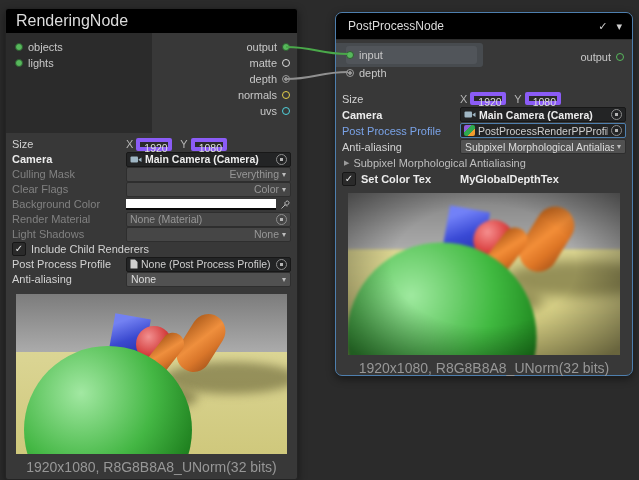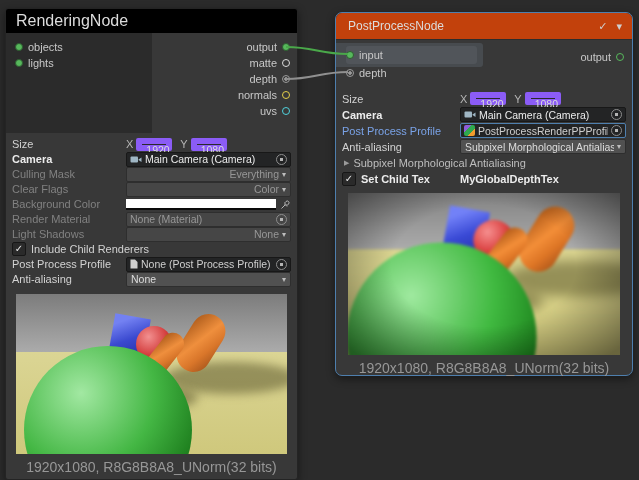--- a/index.html
+++ b/index.html
@@ -6,21 +6,21 @@
   body{width:639px;height:480px;overflow:hidden;font-family:"Liberation Sans",sans-serif;font-size:11px;color:#d2d2d2;}
   .canvas{position:relative;width:639px;height:480px;background:#2b2b2b;}
 
   .wires{position:absolute;left:0;top:0;z-index:10;pointer-events:none;}
 
   .node{position:absolute;background:#383838;box-shadow:0 3px 8px rgba(0,0,0,.45);z-index:2;}
   #rendering-node{left:5px;top:8px;width:291px;height:470px;border:1px solid #242424;border-radius:3px;}
   #postprocess-node{left:335px;top:12px;width:296px;height:362px;border:1px solid var(--accent_border,#4e7fae);border-radius:7px;}
 
   .rn-header{height:24px;line-height:24px;padding:0 10px;background:#000000;color:#dcdcdc;font-size:16px;border-radius:2px 2px 0 0;}
-  .pp-header{height:26px;display:flex;align-items:center;padding:0 10px 0 12px;color:#dcdcdc;font-size:12px;border-bottom:1px solid #2d2d2d;border-radius:6px 6px 0 0;background:#c2410c;}
+  .pp-header{height:26px;display:flex;align-items:center;padding:0 10px 0 12px;color:#dcdcdc;font-size:12px;border-bottom:1px solid #2d2d2d;border-radius:6px 6px 0 0;background:#000000;}
   .pp-header .title{flex:1;}
   .hdr-glyph{color:#cfcfcf;margin-left:9px;font-size:11px;}
 
   .port{width:8px;height:8px;border-radius:50%;box-sizing:border-box;flex:none;}
   .p-fill-green{background:var(--port_green,#57b85c);border:1px solid #2d5c30;}
   .p-hollow-green{border:1.5px solid var(--port_green,#57b85c);}
   .p-hollow-white{border:1.5px solid var(--port_white,#dcdcdc);}
   .p-ring-gray{border:1.5px solid var(--port_gray,#9a9a9a);background:radial-gradient(circle,var(--port_gray,#9a9a9a) 0 1.5px,transparent 2px);}
   .p-hollow-yellow{border:1.5px solid var(--port_yellow,#e3cf4a);}
   .p-hollow-cyan{border:1.5px solid var(--port_cyan,#4fd1dc);}
@@ -35,32 +35,32 @@
   .prop-row{display:flex;align-items:center;height:14px;margin-bottom:1px;}
   #postprocess-node .prop-row{height:15px;}
   .plabel{width:114px;flex:none;white-space:nowrap;overflow:hidden;color:#d2d2d2;}
   #postprocess-node .plabel{width:118px;}
   .plabel.dis{color:#818181;}
   .plabel.bold{font-weight:bold;color:#ececec;}
   .plabel.link{color:var(--link_blue,#7aa3e8);}
   .pvalue{flex:1;display:flex;align-items:center;min-width:0;}
 
   .axis{color:#b5b5b5;margin-right:3px;}
-  .mini-field{background:#2a2a2a;border:6px solid #8b5cf6;border-radius:2px;height:13px;line-height:12px;padding:0 4px;width:36px;color:#dcdcdc;font-size:10.5px;box-sizing:border-box;margin-right:8px;}
+  .mini-field{background:#2a2a2a;border:4px solid #8b5cf6;border-radius:2px;height:13px;line-height:12px;padding:0 4px;width:36px;color:#dcdcdc;font-size:10.5px;box-sizing:border-box;margin-right:8px;}
 
   .dropdown{flex:1;height:13px;background:#515151;border:1px solid #2e2e2e;border-radius:2px;display:flex;align-items:center;padding:0 4px;color:#dcdcdc;font-size:10.5px;min-width:0;}
   .dropdown.dis{background:#464646;color:#979797;text-align:right;}
   .dd-text{flex:1;white-space:nowrap;overflow:hidden;}
   .dd-arrow{flex:none;font-size:8px;color:#bdbdbd;margin-left:3px;}
 
   .obj-field{flex:1;height:13px;background:#232425;border:1px solid #181818;border-radius:2px;display:flex;align-items:center;padding:0 3px;gap:3px;min-width:0;font-size:10.5px;color:#cfcfcf;}
   .obj-field.dis{background:#464646;border-color:#2e2e2e;color:#979797;}
   .obj-field.sel{border-color:var(--accent_border,#4e7fae);}
   .obj-text{flex:1;white-space:nowrap;overflow:hidden;}
-  .obj-field.boldtxt .obj-text{font-weight:normal;color:#ececec;}
+  .obj-field.boldtxt .obj-text{font-weight:bold;color:#ececec;}
   .picker{flex:none;width:9px;height:9px;border:1px solid #8d8d8d;border-radius:50%;background:radial-gradient(circle,#b5b5b5 0 1.5px,transparent 2px);}
 
   .color-row{flex:1;display:flex;align-items:center;gap:4px;}
   .color-swatch{flex:1;height:11px;background:#fff;border-bottom:2px solid #0a0a0a;box-sizing:border-box;}
 
   .checkbox{width:12px;height:12px;background:#2a2a2a;border:1px solid #171717;border-radius:2px;color:#eaeaea;font-size:10px;line-height:11px;text-align:center;flex:none;}
   .cb-gap{margin-right:5px;}
 
   .pp-icon{flex:none;width:11px;height:11px;border-radius:2px;background:linear-gradient(135deg,#8e5cd9 0 35%,#2fa84f 35% 65%,#f39c2d 65%);}
   .foldout-arrow{color:#9a9a9a;font-size:7px;margin:0 4px 0 2px;}
@@ -325,21 +325,21 @@
             <span class="dd-arrow">▾</span>
           </span>
         </span>
       </div>
       <div class="prop-row">
         <span class="foldout-arrow">▶</span>
         <span class="foldout-label">Subpixel Morphological Antialiasing</span>
       </div>
       <div class="prop-row">
         <span class="checkbox cb-gap">✓</span>
-        <span class="plabel bold" style="width:99px;">Set Child Tex</span>
+        <span class="plabel bold" style="width:99px;">Set Color Tex</span>
         <span class="plain-value">MyGlobalDepthTex</span>
       </div>
     </div>
 
     <div class="preview">
       <div class="scene-inner">
         <div class="sky"></div>
         <div class="ground"></div>
         <div class="obj-shadow s-shadow1"></div>
         <div class="obj-shadow s-shadow2"></div>

